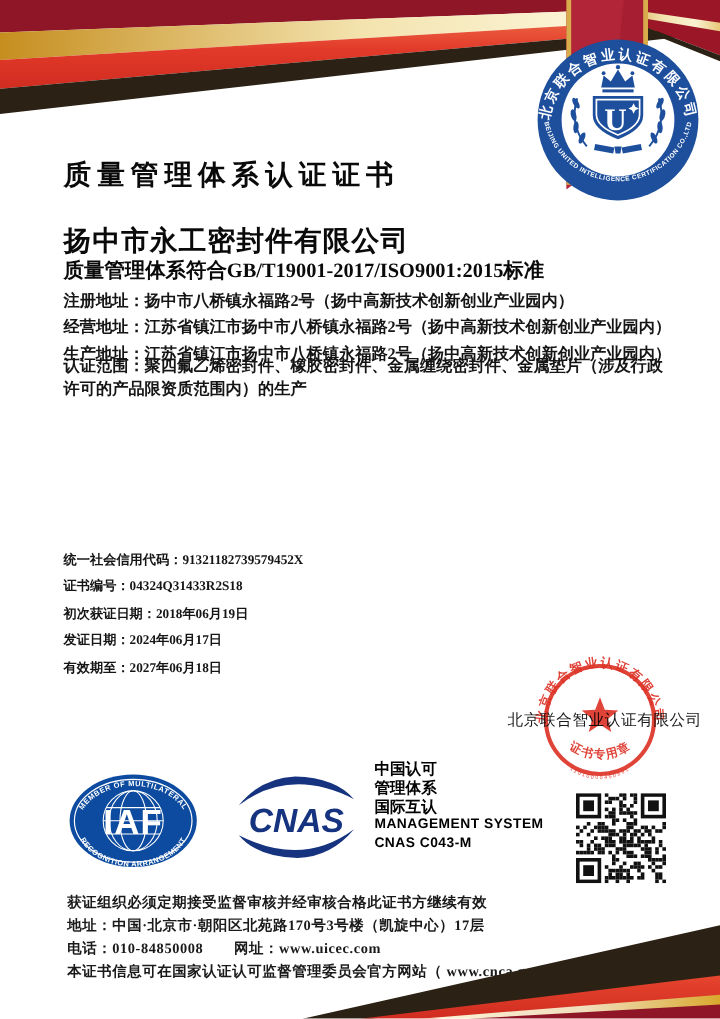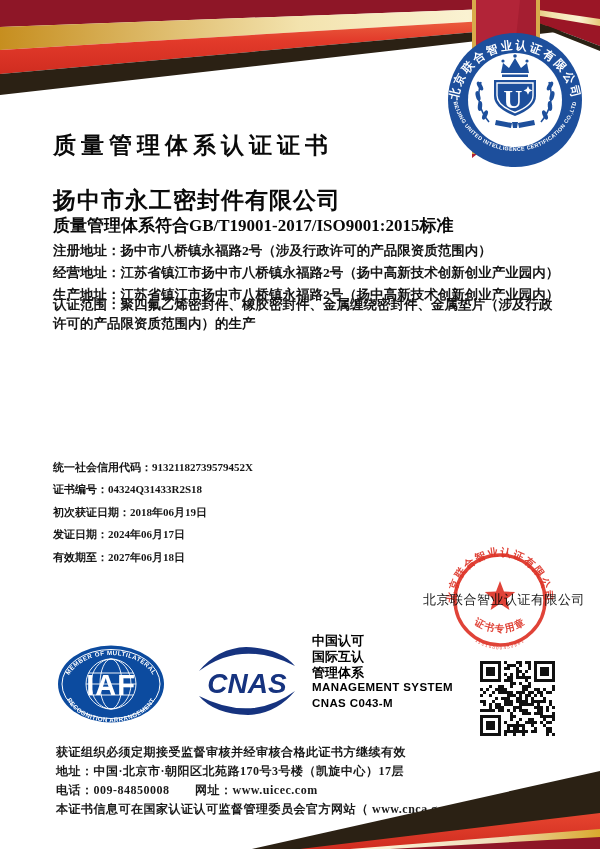--- a/index.html
+++ b/index.html
@@ -106,21 +106,21 @@
       <textPath href="#badgeBotArc" startOffset="50%" text-anchor="middle">BEIJING UNITED INTELLIGENCE CERTIFICATION CO.,LTD</textPath>
     </text>
   </g>
 </svg>
 
 <div class="abs cert-title">质量管理体系认证证书</div>
 <div class="abs company">扬中市永工密封件有限公司</div>
 <div class="abs standard">质量管理体系符合GB/T19001-2017/ISO9001:2015标准</div>
 
 <div class="abs addr-block">
-  <div>注册地址：扬中市八桥镇永福路2号（涉及行政许可的产品限资质范围内）</div>
+  <div>注册地址：扬中市八桥镇永福路2号（扬中高新技术创新创业产业园内）</div>
   <div>经营地址：江苏省镇江市扬中市八桥镇永福路2号（扬中高新技术创新创业产业园内）</div>
   <div>生产地址：江苏省镇江市扬中市八桥镇永福路2号（扬中高新技术创新创业产业园内）</div>
 </div>
 
 <div class="abs scope">认证范围：聚四氟乙烯密封件、橡胶密封件、金属缠绕密封件、金属垫片（涉及行政许可的产品限资质范围内）的生产</div>
 
 <div class="abs registry">
   <div>统一社会信用代码：91321182739579452X</div>
   <div>证书编号：04324Q31433R2S18</div>
   <div>初次获证日期：2018年06月19日</div>
@@ -174,22 +174,22 @@
 </svg>
 
 <svg class="abs" style="left:196px;top:641px" width="102" height="80" viewBox="0 0 102 80">
   <path d="M3,30 Q46,-2 99,25 Q84,7 50,6 Q22,7 3,30 Z" fill="#16337f"></path>
   <path d="M99,50 Q56,82 3,55 Q18,73 52,74 Q80,73 99,50 Z" fill="#16337f"></path>
   <text class="sans" x="51" y="52" text-anchor="middle" font-size="28" font-weight="bold" font-style="italic" fill="#16337f">CNAS</text>
 </svg>
 
 <div class="abs cnas-text">
   <div>中国认可</div>
+  <div>管理体系</div>
   <div>国际互认</div>
-  <div>管理体系</div>
   <div class="en">MANAGEMENT SYSTEM</div>
   <div class="en">CNAS C043-M</div>
 </div>
 
 <svg class="abs" style="left:480px;top:661px" width="75" height="75" viewBox="0 0 75 75" id="qr">
     <rect x="0" y="0" width="75" height="75" fill="#ffffff"></rect>
     <rect x="24" y="0" width="3" height="3" fill="#111111"></rect>
     <rect x="36" y="0" width="3" height="3" fill="#111111"></rect>
     <rect x="39" y="0" width="3" height="3" fill="#111111"></rect>
     <rect x="45" y="0" width="3" height="3" fill="#111111"></rect>
@@ -406,21 +406,21 @@
     <rect x="57" y="3" width="15" height="15" fill="#ffffff"></rect>
     <rect x="60" y="6" width="9" height="9" fill="#111111"></rect>
     <rect x="0" y="54" width="21" height="21" fill="#111111"></rect>
     <rect x="3" y="57" width="15" height="15" fill="#ffffff"></rect>
     <rect x="6" y="60" width="9" height="9" fill="#111111"></rect>
   </svg>
 
 <div class="abs footer-text f1">获证组织必须定期接受监督审核并经审核合格此证书方继续有效</div>
 <div class="abs footer-text f2">地址：中国·北京市·朝阳区北苑路170号3号楼（凯旋中心）17层</div>
 <div class="abs footer-text f3">
-  <span>电话：009-84850008</span><span class="gap"></span>
+  <span>电话：010-84850008</span><span class="gap"></span>
   <span>网址：www.uicec.com</span>
 </div>
 <div class="abs footer-text f4">本证书信息可在国家认证认可监督管理委员会官方网站（ www.cnca.gov.cn ）上查询</div>
 
 <svg class="abs" style="left:0;top:759px" width="600" height="90" viewBox="0 0 600 90">
   <defs>
     <linearGradient id="goldF" x1="0" y1="0" x2="1" y2="0">
       <stop offset="0" stop-color="#fbf4d8"></stop>
       <stop offset="0.55" stop-color="#f0debd"></stop>
       <stop offset="1" stop-color="#d9a92e"></stop>

